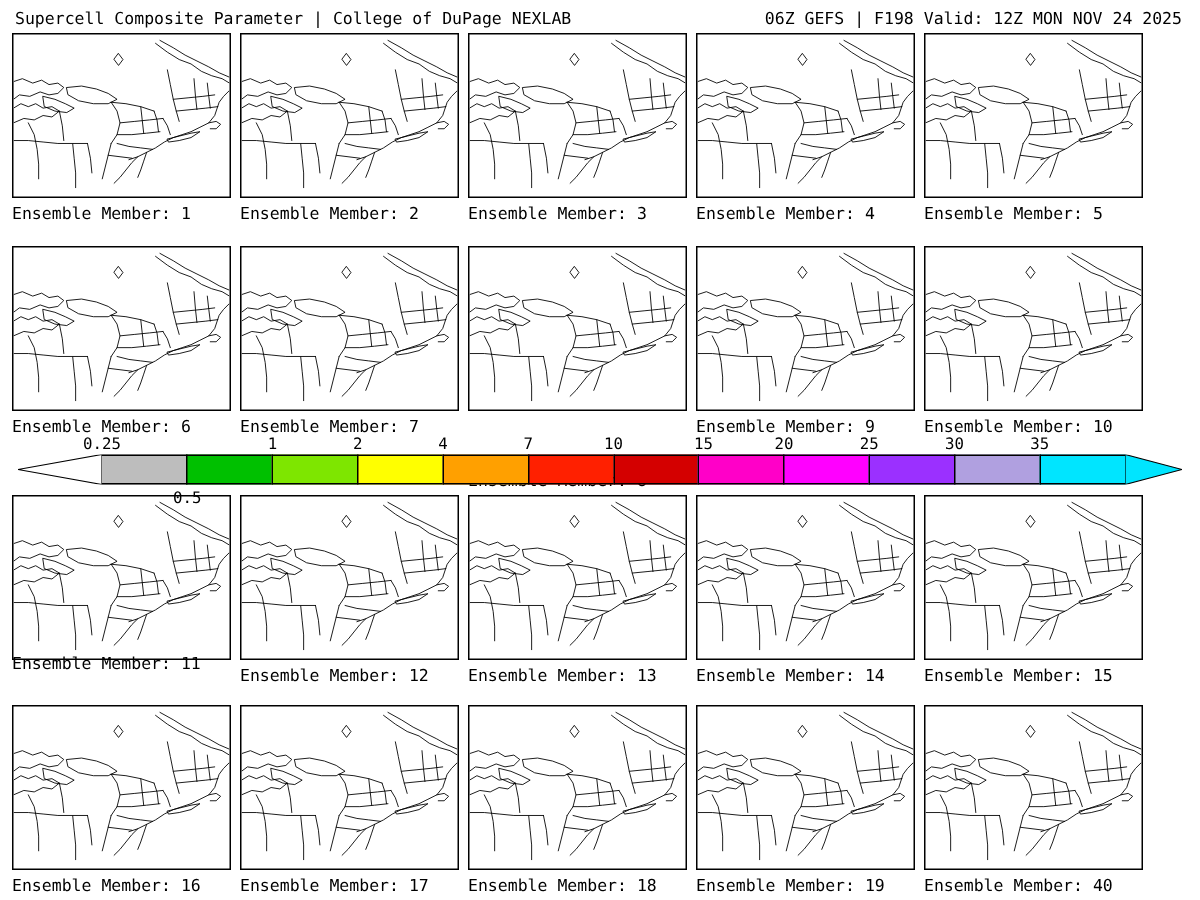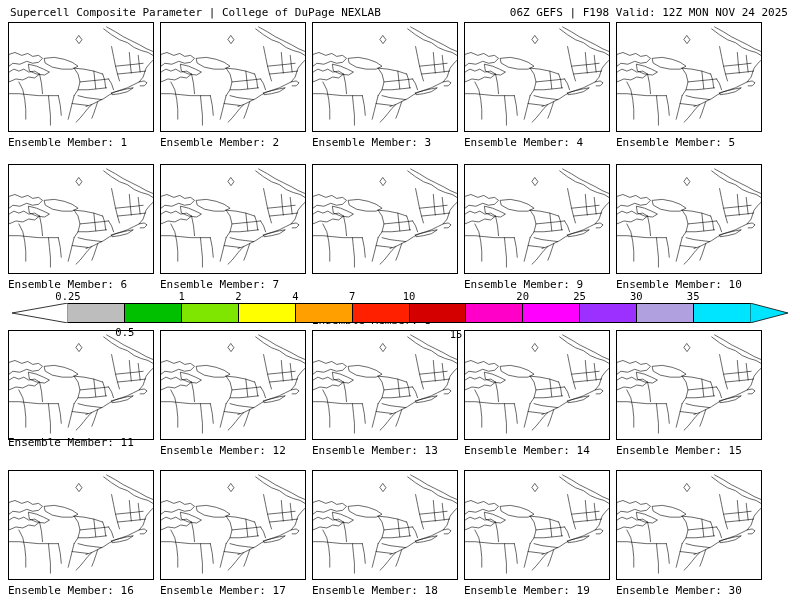--- a/index.html
+++ b/index.html
@@ -1174,33 +1174,33 @@
     <path d="M10 60 L14 68 L16 78 L17 88 L17 98"></path>
     <path d="M0 72 L10 72 L20 73 L30 74 L40 74 L50 74"></path>
     <path d="M40 74 L41 84 L42 94 L42 104"></path>
     <path d="M50 74 L52 84 L53 94"></path>
     <path d="M31 52 L33 62 L34 72"></path>
 
     <path d="M71 13 L74 17 L71 21 L68 17 Z"></path>
   </g>
 </svg>
       </div>
-      <div class="panel-label" style="left: 616px; top: 584px;">Ensemble Member: 30</div>
+      <div class="panel-label" style="left: 616px; top: 584px;">Ensemble Member: 40</div>
     </div>
 
   <div class="colorbar-wrap">
     <div class="cb-ticks" id="cb-ticks">
         <div class="cb-tick" style="left: 56px;">0.25</div>
         <div class="cb-tick" style="left: 112.833px; margin-top: 36px;">0.5</div>
         <div class="cb-tick" style="left: 169.667px;">1</div>
         <div class="cb-tick" style="left: 226.5px;">2</div>
         <div class="cb-tick" style="left: 283.333px;">4</div>
         <div class="cb-tick" style="left: 340.167px;">7</div>
         <div class="cb-tick" style="left: 397px;">10</div>
-        <div class="cb-tick" style="left: 444px; margin-top: 38px;">15</div>
+        <div class="cb-tick" style="left: 457px;">15</div>
         <div class="cb-tick" style="left: 510.667px;">20</div>
         <div class="cb-tick" style="left: 567.5px;">25</div>
         <div class="cb-tick" style="left: 624.333px;">30</div>
         <div class="cb-tick" style="left: 681.167px;">35</div>
       </div>
     <div class="cb-row" id="cb-row">
         <div class="cb-cap-left">
           <svg viewBox="0 0 56 20" preserveAspectRatio="none" style="display:block;width:100%;height:100%">
             <polygon points="0,10 56,0 56,20" fill="#ffffff" stroke="#000000" stroke-width="0.8"></polygon>
           </svg>

